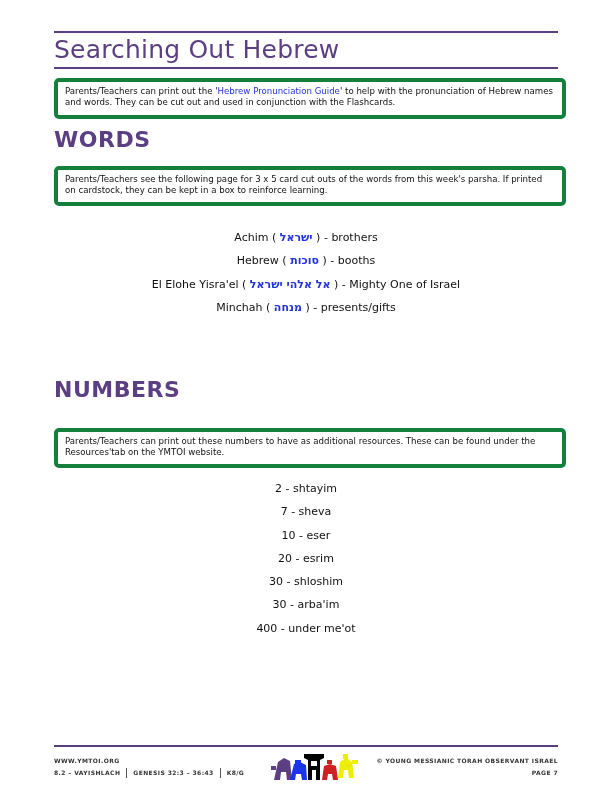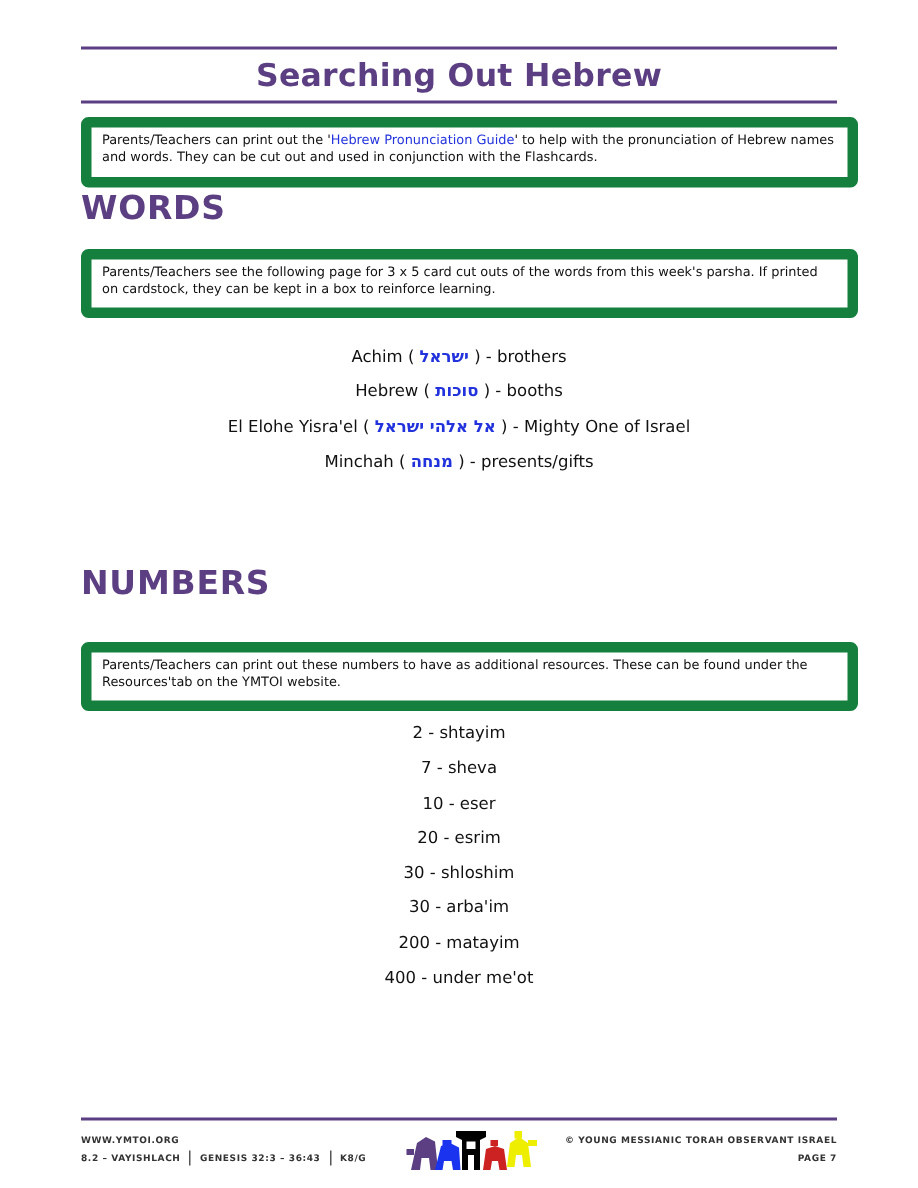--- a/index.html
+++ b/index.html
@@ -21,43 +21,43 @@
       width: 504px;
       height: 2px;
       background: #5b3f82;
     }
     .title {
       position: absolute;
       left: 54px;
       width: 504px;
       top: 33px;
       height: 34px;
-      text-align: center;
+      text-align: left;
       font-family: "DejaVu Sans", sans-serif;
-      font-weight: bold;
-      font-size: 21px;
+      font-weight: normal;
+      font-size: 25px;
       line-height: 34px;
       color: #5b3f82;
       letter-spacing: 0.2px;
     }
     .section-heading {
       position: absolute;
       left: 54px;
       font-family: "DejaVu Sans", sans-serif;
       font-weight: bold;
       font-size: 22px;
       line-height: 24px;
       color: #5b3f82;
       letter-spacing: 0.5px;
     }
     .note-box {
       position: absolute;
       left: 54px;
       width: 490px;
-      border: 7px solid #15803d;
+      border: 4px solid #15803d;
       border-radius: 5px;
       padding: 4px 7px 3px 7px;
       font-family: "DejaVu Sans", sans-serif;
       font-size: 8.6px;
       line-height: 11px;
       color: #111111;
     }
     .note-box .link {
       color: #2233dd;
     }
@@ -150,21 +150,20 @@
 
 <div class="note-box" style="top:428px; height:25px;">Parents/Teachers can print out these numbers to have as additional resources. These can be found under the Resources'tab on the YMTOI website.</div>
 
 <div class="center-list" style="top:477px;">
   <div class="row"><span>2</span> - <span>shtayim</span></div>
   <div class="row"><span>7</span> - <span>sheva</span></div>
   <div class="row"><span>10</span> - <span>eser</span></div>
   <div class="row"><span>20</span> - <span>esrim</span></div>
   <div class="row"><span>30</span> - <span>shloshim</span></div>
   <div class="row"><span>30</span> - <span>arba'im</span></div>
-  <div class="row"><span>200</span> - <span>matayim</span></div>
   <div class="row"><span>400</span> - <span>under me'ot</span></div>
 </div>
 
 <div class="rule" style="top:745px;"></div>
 
 <div class="footer-left">
   <div class="footer-line">WWW.YMTOI.ORG</div>
   <div class="footer-line">
     <span>8.2 – VAYISHLACH</span><span class="sep"></span><span>GENESIS 32:3 – 36:43</span><span class="sep"></span><span>K8/G</span>
   </div>

